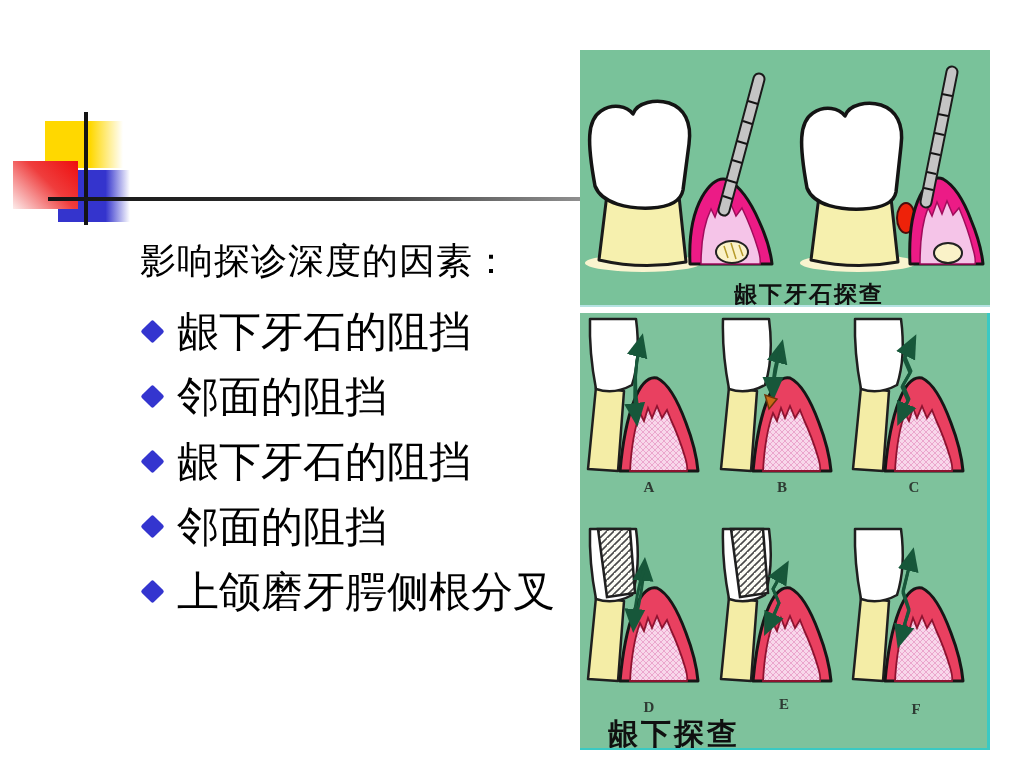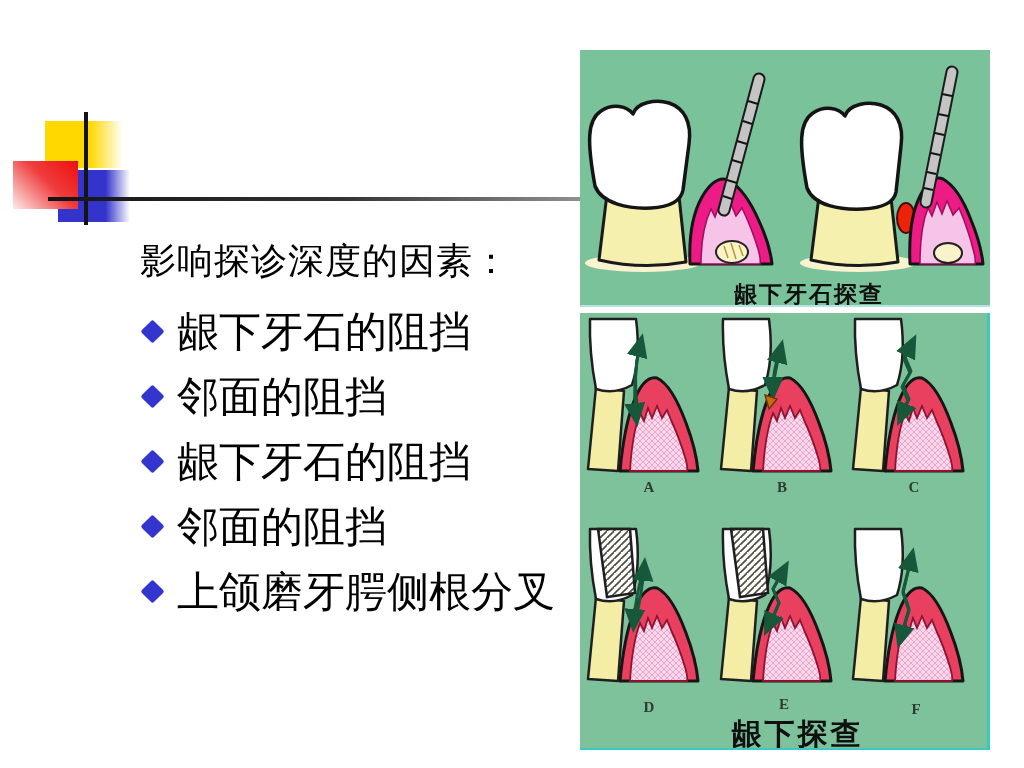--- a/index.html
+++ b/index.html
@@ -64,21 +64,21 @@
   }
   .figure svg { position:absolute; left:0; top:0; }
 
   .caption-top {
     position:absolute; left:0; top:229px; width:100%; padding-left:48px;
     text-align:center; font-family:"Liberation Serif","DejaVu Serif",serif;
     font-weight:bold; font-size:23px; color:#101010; letter-spacing:2px;
   }
   .caption-bottom {
     position:absolute; left:0; top:401px; width:100%; padding-left:28px;
-    text-align:center; font-family:"Liberation Serif","DejaVu Serif",serif;
+    text-align:left; font-family:"Liberation Serif","DejaVu Serif",serif;
     font-weight:bold; font-size:30px; color:#101010; letter-spacing:3px;
   }
   .panel-label {
     position:absolute; width:22px; text-align:center;
     font-family:"Liberation Serif","DejaVu Serif",serif;
     font-size:15px; color:#2e3b33; font-weight:bold;
   }
   .pl-a { left:58px;  top:166px; }
   .pl-b { left:191px; top:166px; }
   .pl-c { left:323px; top:166px; }

